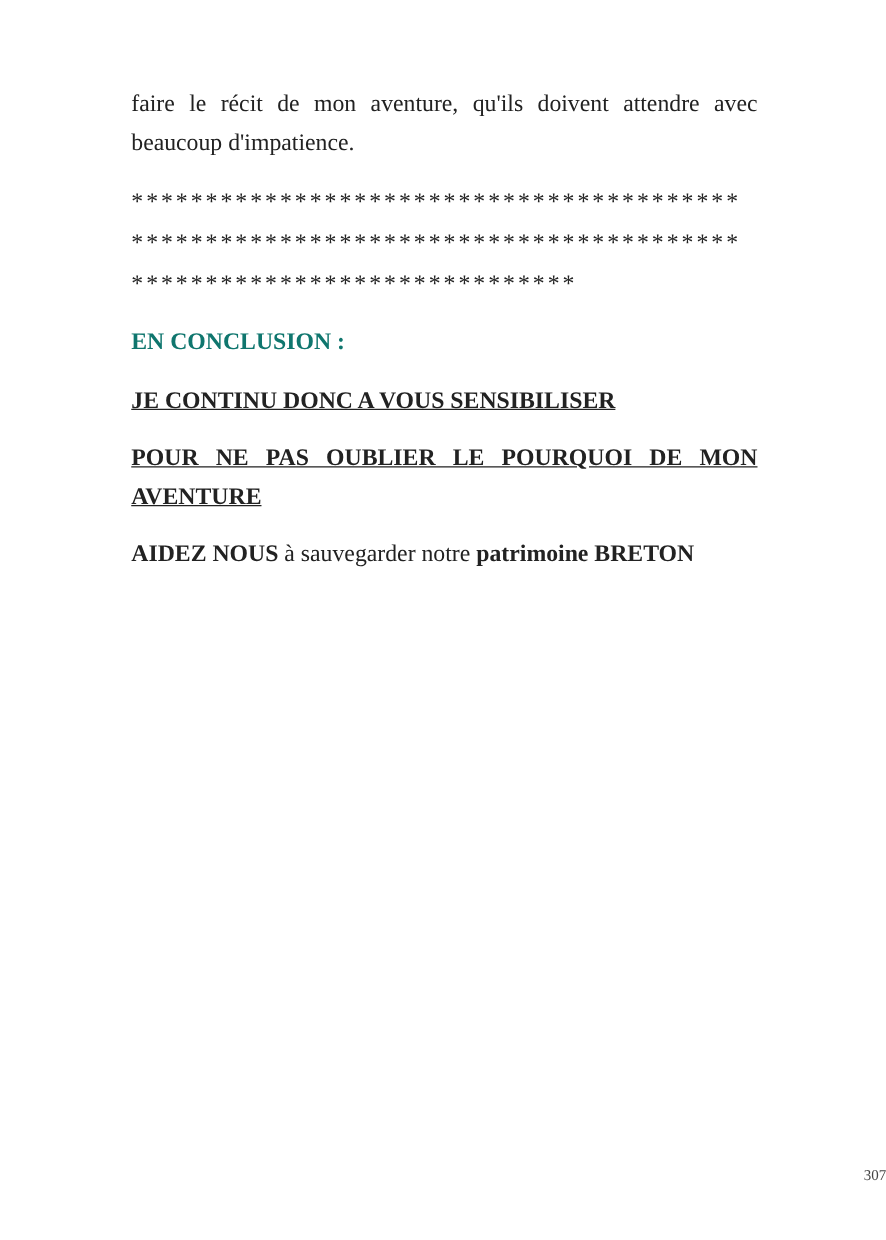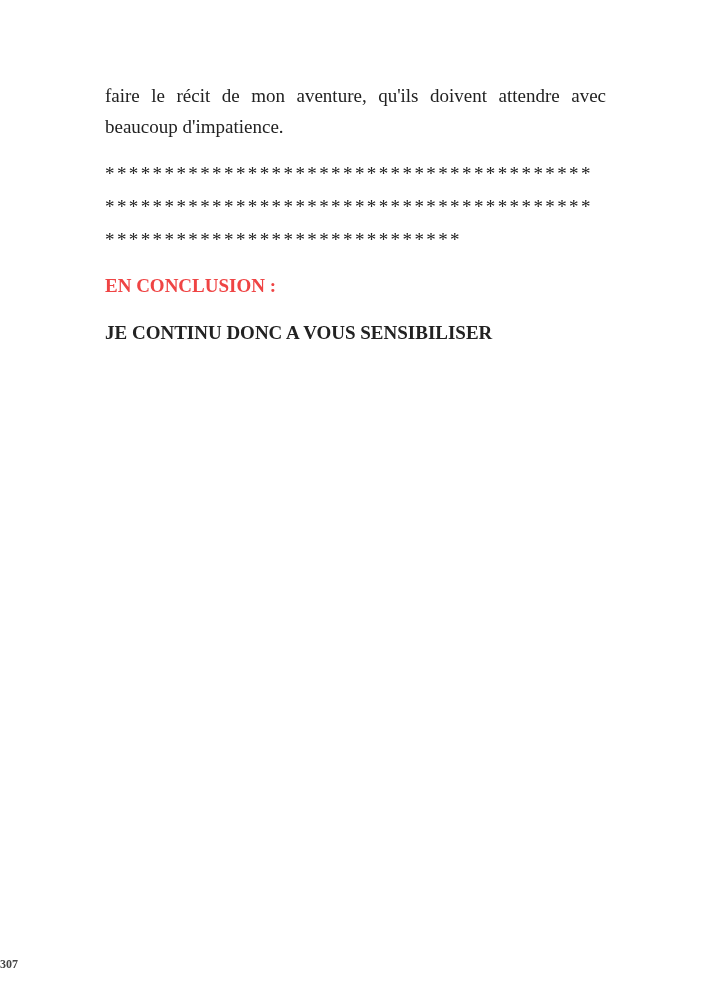--- a/index.html
+++ b/index.html
@@ -12,64 +12,64 @@
     width: 709px;
     height: 992px;
     background: #ffffff;
     font-family: "Liberation Serif", "DejaVu Serif", serif;
     color: #1a1a1a;
     overflow: hidden;
   }
   .text-block {
     position: absolute;
     left: 105px;
-    top: 80px;
+    top: 68px;
     width: 501px;
   }
   .para {
     font-size: 19px;
     line-height: 31px;
     text-align: justify;
     margin: 0 0 15px 0;
     color: #222222;
   }
   .para.bold {
     font-weight: bold;
+    text-decoration: underline;
   }
   .asterisks {
     font-size: 19px;
     line-height: 33px;
     letter-spacing: 2.4px;
     margin: 0;
     white-space: nowrap;
     overflow: hidden;
     color: #222222;
   }
   .asterisk-block {
     margin: 0 0 14px 0;
   }
   .heading {
     font-size: 19px;
     line-height: 31px;
     font-weight: bold;
     margin: 0 0 16px 0;
-    color: #ef4444;
+    color: #0f766e;
   }
   .mixed-bold { font-weight: bold; }
   .mixed-normal { font-weight: normal; }
   .page-number {
     position: absolute;
     left: 0;
     right: 0;
-    bottom: 20px;
-    text-align: left;
+    bottom: 44px;
+    text-align: right;
     font-size: 12px;
     color: #444444;
     font-family: "Liberation Serif", "DejaVu Serif", serif;
-    font-weight: bold;
   }
 </style>
 </head>
 <body>
 
 <div class="page">
 
   <div class="text-block">
 
     <p class="para">faire le récit de mon aventure, qu'ils doivent attendre avec beaucoup d'impatience.</p>
@@ -79,19 +79,21 @@
       <div class="asterisks">*****************************************</div>
       <div class="asterisks">******************************</div>
     </div>
 
     <p class="heading">EN CONCLUSION :</p>
 
 
 
     <p class="para bold">JE CONTINU DONC A VOUS SENSIBILISER</p>
 
+    <p class="para bold">POUR NE PAS OUBLIER LE POURQUOI DE MON AVENTURE</p>
 
+    <p class="para"><span class="mixed-bold">AIDEZ NOUS</span><span class="mixed-normal"> à sauvegarder notre </span><span class="mixed-bold">patrimoine BRETON</span></p>
 
   </div>
 
   <div class="page-number">307</div>
 
 </div>
 
 </body></html>

